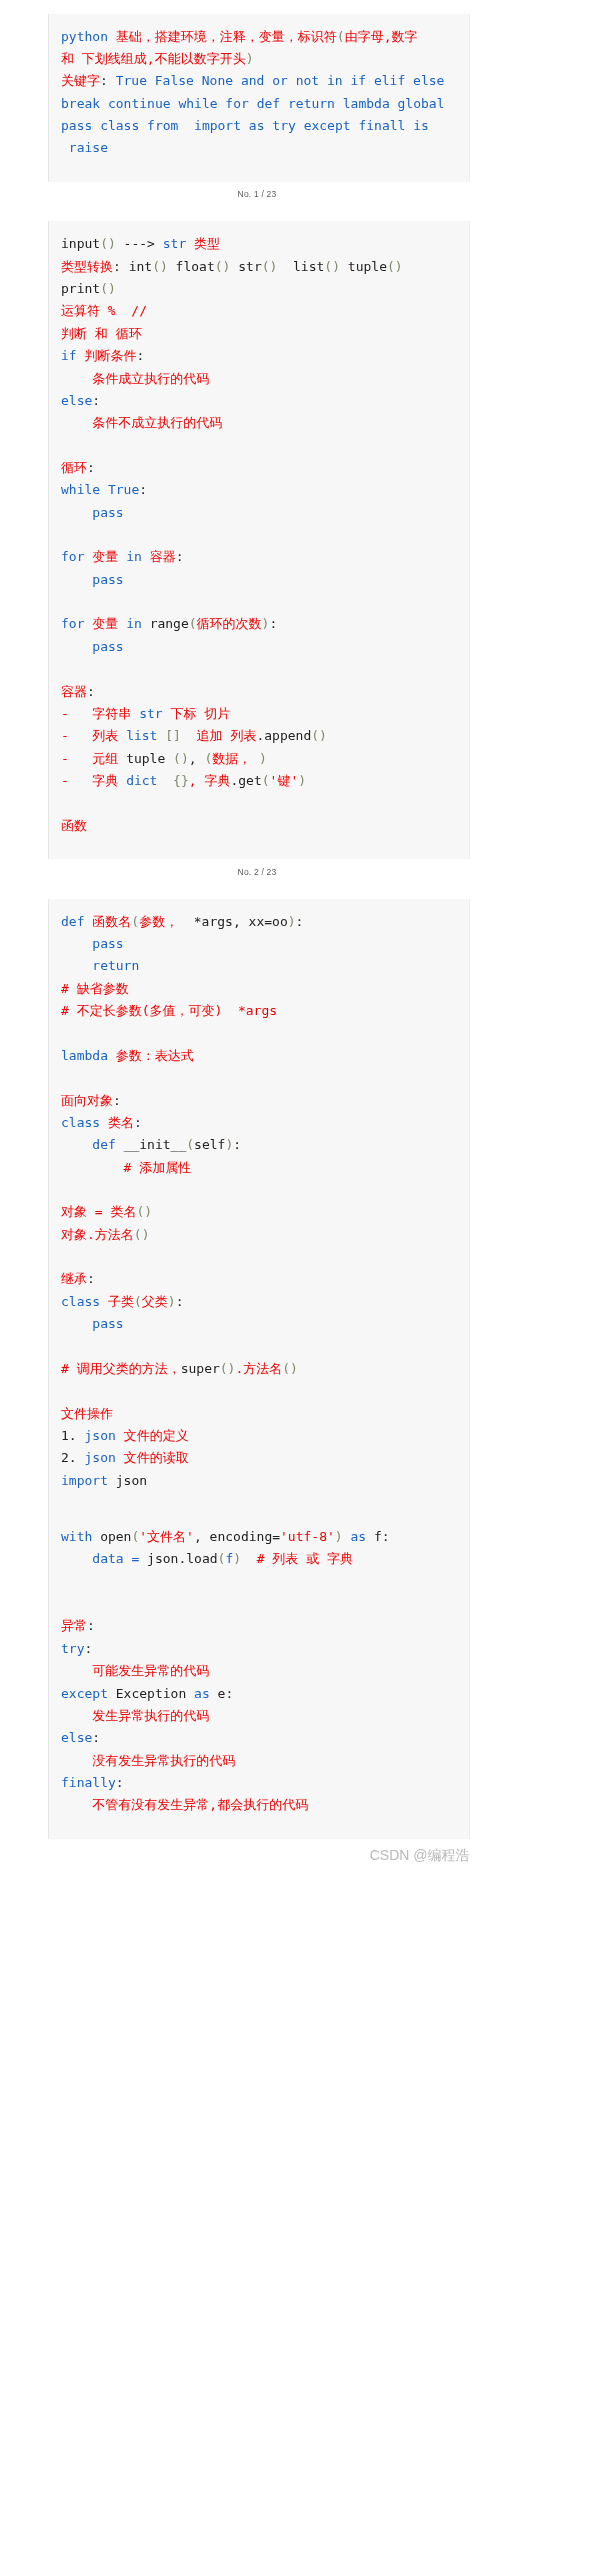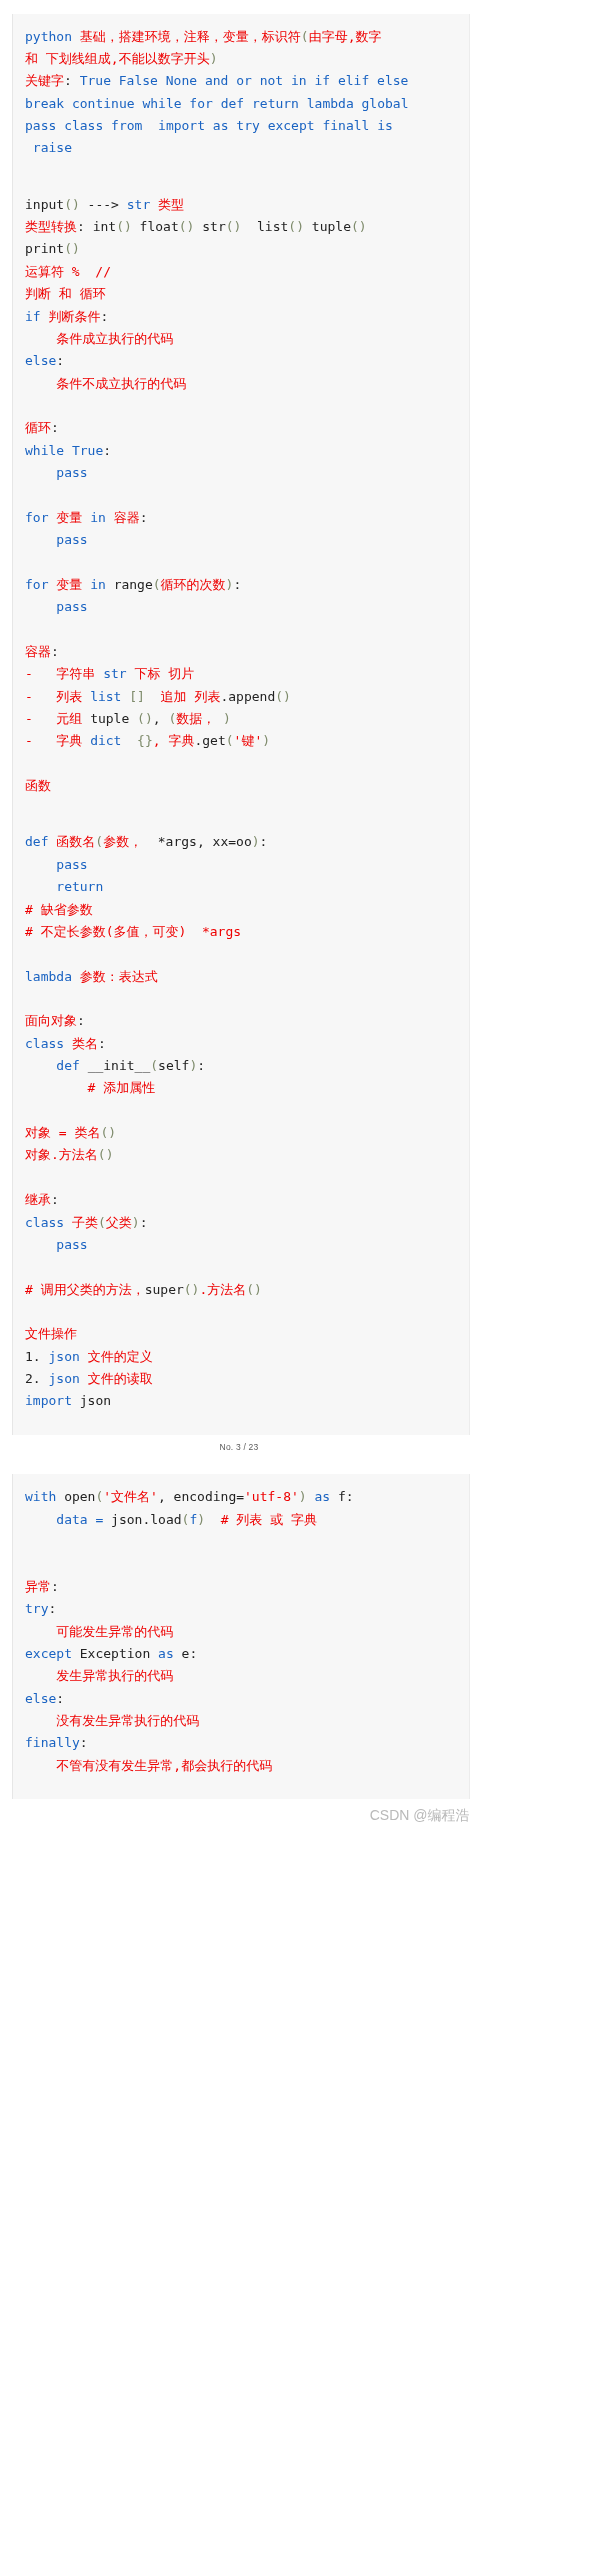--- a/index.html
+++ b/index.html
@@ -10,20 +10,21 @@
   body {
     width: 589px;
     font-family: "DejaVu Sans Mono", "Liberation Mono", monospace;
     -webkit-font-smoothing: antialiased;
   }
   .page {
     width: 478px;
     position: relative;
     padding-top: 13.6px;
     box-sizing: border-box;
+    padding-left: 36px;
   }
   .block-wrap {
     margin: 0 0 0 0;
     padding: 0 8.5px 0 12px;
     box-sizing: border-box;
   }
   .code-block {
     background: #f7f7f7;
     border-left: 0.8px solid #e6e6e6;
     border-right: 0.8px solid #ececec;
@@ -62,27 +63,28 @@
   }
 </style>
 </head>
 <body>
 
 <div class="page">
   <div id="blocks-root">
       <div class="block-wrap">
         <div class="code-block"><span class="ln"><span class="kw">python </span><span class="cn">基础，搭建环境，注释，变量，标识符</span><span class="pr">(</span><span class="cn">由字母,数字</span></span><span class="ln"><span class="cn">和 下划线组成,不能以数字开头</span><span class="pr">)</span></span><span class="ln"><span class="cn">关键字</span><span class="pl">: </span><span class="kw">True False None and or not in if elif else</span></span><span class="ln"><span class="kw">break continue while for def return lambda global</span></span><span class="ln"><span class="kw">pass class from  import as try except finall is</span></span><span class="ln"><span class="kw"> raise</span></span></div>
       </div>
+      <div class="page-footer">No. 1 / 23</div>
       <div class="block-wrap">
         <div class="code-block"><span class="ln"><span class="pl">input</span><span class="pr">()</span><span class="pl"> ---&gt; </span><span class="kw">str</span><span class="cn"> 类型</span></span><span class="ln"><span class="cn">类型转换</span><span class="pl">: </span><span class="pl">int</span><span class="pr">()</span><span class="pl"> float</span><span class="pr">()</span><span class="pl"> str</span><span class="pr">()</span><span class="pl">  list</span><span class="pr">()</span><span class="pl"> tuple</span><span class="pr">()</span></span><span class="ln"><span class="pl">print</span><span class="pr">()</span></span><span class="ln"><span class="cn">运算符 % </span><span class="cn"> //</span></span><span class="ln"><span class="cn">判断 和 循环</span></span><span class="ln"><span class="kw">if </span><span class="cn">判断条件</span><span class="pl">:</span></span><span class="ln"><span class="cn">    条件成立执行的代码</span></span><span class="ln"><span class="kw">else</span><span class="pl">:</span></span><span class="ln"><span class="cn">    条件不成立执行的代码</span></span><span class="ln"></span><span class="ln"><span class="cn">循环</span><span class="pl">:</span></span><span class="ln"><span class="kw">while </span><span class="kw">True</span><span class="pl">:</span></span><span class="ln"><span class="kw">    pass</span></span><span class="ln"></span><span class="ln"><span class="kw">for </span><span class="cn">变量 </span><span class="kw">in </span><span class="cn">容器</span><span class="pl">:</span></span><span class="ln"><span class="kw">    pass</span></span><span class="ln"></span><span class="ln"><span class="kw">for </span><span class="cn">变量 </span><span class="kw">in </span><span class="pl">range</span><span class="pr">(</span><span class="cn">循环的次数</span><span class="pr">)</span><span class="pl">:</span></span><span class="ln"><span class="kw">    pass</span></span><span class="ln"></span><span class="ln"><span class="cn">容器</span><span class="pl">:</span></span><span class="ln"><span class="cn">-</span><span class="cn">   字符串 </span><span class="kw">str</span><span class="cn"> 下标 切片</span></span><span class="ln"><span class="cn">-</span><span class="cn">   列表 </span><span class="kw">list</span><span class="pl"> </span><span class="pr">[]</span><span class="cn">  追加 列表</span><span class="pl">.append</span><span class="pr">()</span></span><span class="ln"><span class="cn">-</span><span class="cn">   元组 </span><span class="pl">tuple</span><span class="pl"> </span><span class="pr">()</span><span class="pl">, </span><span class="pr">(</span><span class="cn">数据，</span><span class="pr"> )</span></span><span class="ln"><span class="cn">-</span><span class="cn">   字典 </span><span class="kw">dict</span><span class="pl">  </span><span class="pr">{}</span><span class="cn">, 字典</span><span class="pl">.get</span><span class="pr">(</span><span class="cn">'键'</span><span class="pr">)</span></span><span class="ln"></span><span class="ln"><span class="cn">函数</span></span></div>
       </div>
+      <div class="page-footer">No. 2 / 23</div>
       <div class="block-wrap">
         <div class="code-block"><span class="ln"><span class="kw">def </span><span class="cn">函数名</span><span class="pr">(</span><span class="cn">参数，</span><span class="pl">  *args, xx=oo</span><span class="pr">)</span><span class="pl">:</span></span><span class="ln"><span class="kw">    pass</span></span><span class="ln"><span class="kw">    return</span></span><span class="ln"><span class="cn"># 缺省参数</span></span><span class="ln"><span class="cn"># 不定长参数(多值，可变) </span><span class="cn"> *args</span></span><span class="ln"></span><span class="ln"><span class="kw">lambda </span><span class="cn">参数：表达式</span></span><span class="ln"></span><span class="ln"><span class="cn">面向对象</span><span class="pl">:</span></span><span class="ln"><span class="kw">class </span><span class="cn">类名</span><span class="pl">:</span></span><span class="ln"><span class="kw">    def </span><span class="pl">__init__</span><span class="pr">(</span><span class="pl">self</span><span class="pr">)</span><span class="pl">:</span></span><span class="ln"><span class="cn">        # 添加属性</span></span><span class="ln"></span><span class="ln"><span class="cn">对象 = 类名</span><span class="pr">()</span></span><span class="ln"><span class="cn">对象.方法名</span><span class="pr">()</span></span><span class="ln"></span><span class="ln"><span class="cn">继承</span><span class="pl">:</span></span><span class="ln"><span class="kw">class </span><span class="cn">子类</span><span class="pr">(</span><span class="cn">父类</span><span class="pr">)</span><span class="pl">:</span></span><span class="ln"><span class="kw">    pass</span></span><span class="ln"></span><span class="ln"><span class="cn"># 调用父类的方法，</span><span class="pl">super</span><span class="pr">()</span><span class="cn">.方法名</span><span class="pr">()</span></span><span class="ln"></span><span class="ln"><span class="cn">文件操作</span></span><span class="ln"><span class="pl">1. </span><span class="kw">json </span><span class="cn">文件的定义</span></span><span class="ln"><span class="pl">2. </span><span class="kw">json </span><span class="cn">文件的读取</span></span><span class="ln"><span class="kw">import </span><span class="pl">json</span></span></div>
       </div>
-      <div class="page-footer">No. 3 / 23</div>
       <div class="block-wrap">
         <div class="code-block"><span class="ln"><span class="kw">with </span><span class="pl">open</span><span class="pr">(</span><span class="cn">'文件名'</span><span class="pl">, encoding=</span><span class="cn">'utf-8'</span><span class="pr">)</span><span class="kw"> as </span><span class="pl">f</span><span class="pl">:</span></span><span class="ln"><span class="kw">    data = </span><span class="pl">json.load</span><span class="pr">(</span><span class="kw">f</span><span class="pr">)</span><span class="cn">  # 列表 或 字典</span></span><span class="ln"></span><span class="ln"></span><span class="ln"><span class="cn">异常</span><span class="pl">:</span></span><span class="ln"><span class="kw">try</span><span class="pl">:</span></span><span class="ln"><span class="cn">    可能发生异常的代码</span></span><span class="ln"><span class="kw">except </span><span class="pl">Exception</span><span class="kw"> as </span><span class="pl">e</span><span class="pl">:</span></span><span class="ln"><span class="cn">    发生异常执行的代码</span></span><span class="ln"><span class="kw">else</span><span class="pl">:</span></span><span class="ln"><span class="cn">    没有发生异常执行的代码</span></span><span class="ln"><span class="kw">finally</span><span class="pl">:</span></span><span class="ln"><span class="cn">    不管有没有发生异常,都会执行的代码</span></span></div>
       </div>
       <div class="page-footer"></div>
     </div>
   <div class="watermark">CSDN @编程浩</div>
 </div>
 
 
 </body></html>

